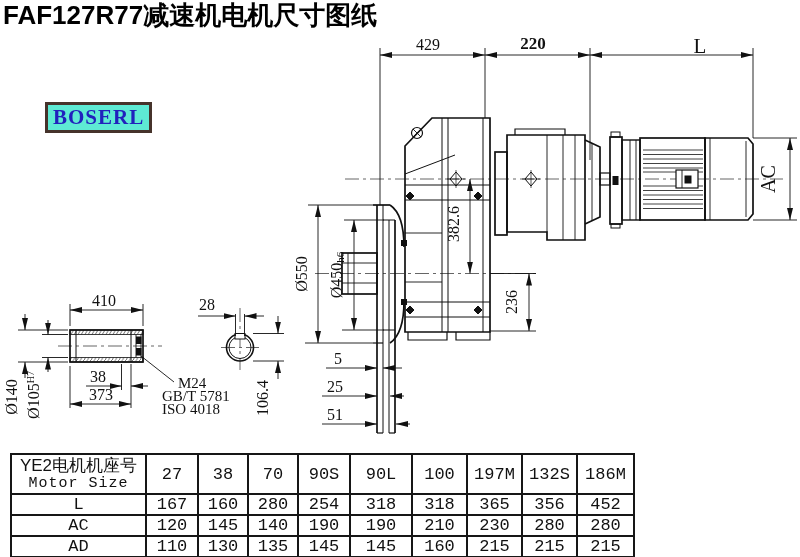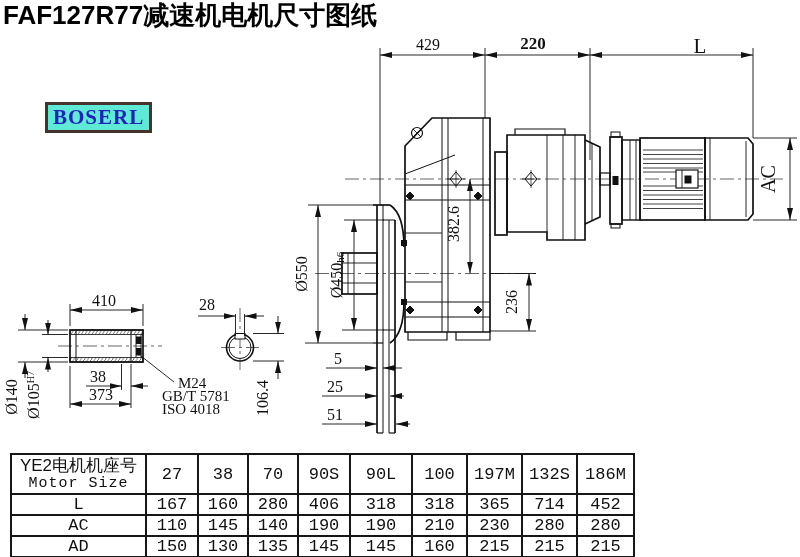--- a/index.html
+++ b/index.html
@@ -287,42 +287,42 @@
     <td>100</td>
     <td>197M</td>
     <td>132S</td>
     <td>186M</td>
   </tr>
   <tr class="datarow">
     <td>L</td>
     <td>167</td>
     <td>160</td>
     <td>280</td>
-    <td>406</td>
+    <td>254</td>
     <td>318</td>
     <td>318</td>
     <td>365</td>
-    <td>714</td>
+    <td>356</td>
     <td>452</td>
   </tr>
   <tr class="datarow">
     <td>AC</td>
-    <td>110</td>
+    <td>120</td>
     <td>145</td>
     <td>140</td>
     <td>190</td>
     <td>190</td>
     <td>210</td>
     <td>230</td>
     <td>280</td>
     <td>280</td>
   </tr>
   <tr class="datarow">
     <td>AD</td>
-    <td>150</td>
+    <td>110</td>
     <td>130</td>
     <td>135</td>
     <td>145</td>
     <td>145</td>
     <td>160</td>
     <td>215</td>
     <td>215</td>
     <td>215</td>
   </tr>
 </tbody>

